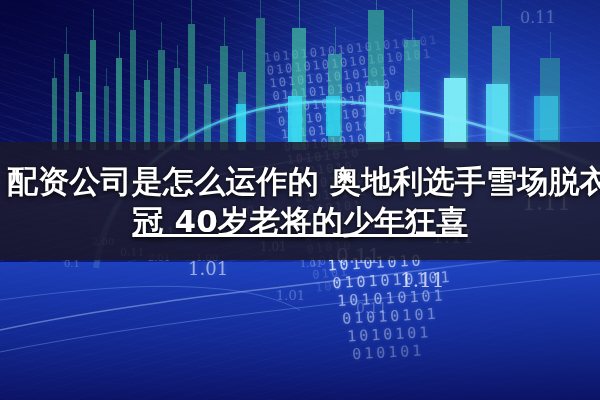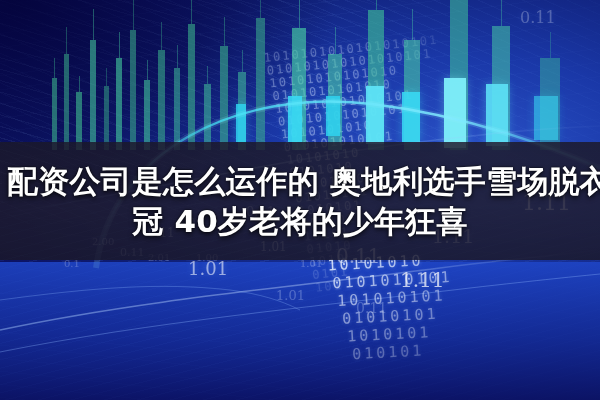--- a/index.html
+++ b/index.html
@@ -114,21 +114,21 @@
     color:#ffffff;
     font-family:"DejaVu Sans","Liberation Sans",sans-serif;
     font-weight:700;
     font-size:31px;
     line-height:36px;
     letter-spacing:.2px;
     white-space:nowrap;
     text-shadow:0 2px 5px rgba(0,0,0,.75), 0 0 2px rgba(0,0,0,.9);
   }
   #hl-line-1{align-self:flex-start;margin-left:7px;}
-  #hl-line-2{align-self:center;}
+  #hl-line-2{align-self:center;text-decoration:underline;}
 </style>
 </head>
 <body>
 
 <div id="stage">
 
   <div class="bg-base"></div>
   <div class="mesh-top"></div>
   <div class="mesh-top2"></div>
   <div class="mesh-bottom"></div>

